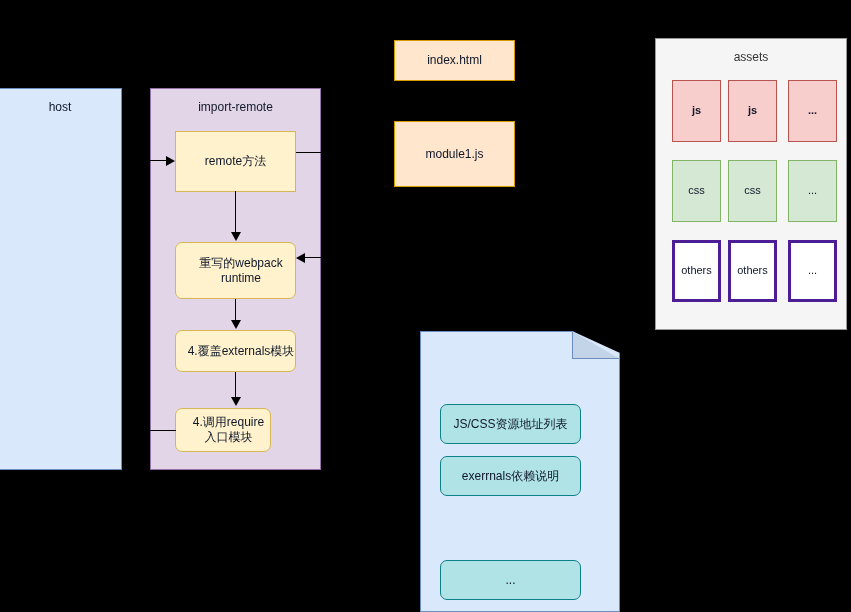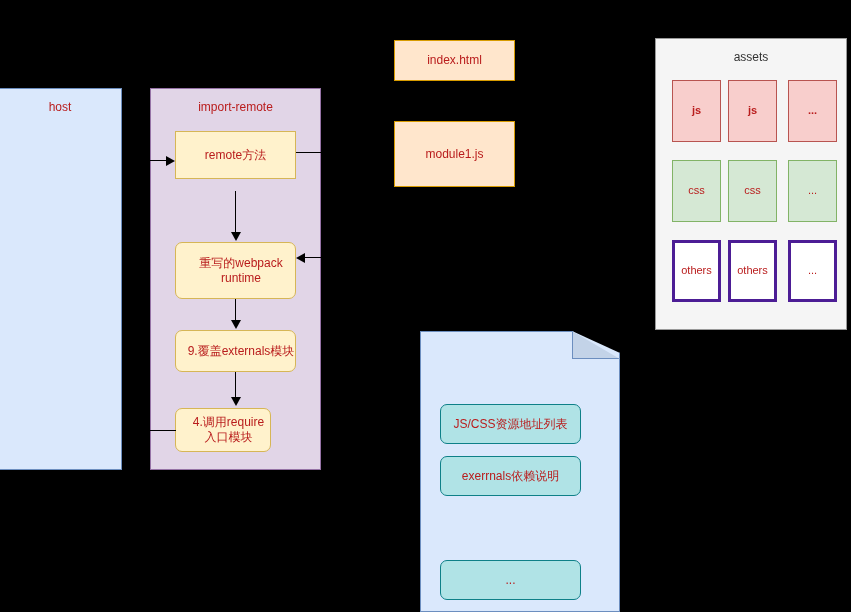--- a/index.html
+++ b/index.html
@@ -15,21 +15,21 @@
     overflow: hidden;
     font-family: "Liberation Sans", "DejaVu Sans", sans-serif;
   }
   .node {
     position: absolute;
     box-sizing: border-box;
     display: flex;
     align-items: center;
     justify-content: center;
     text-align: center;
-    color: #b91c1c;
+    color: #0f172a;
     font-size: 12px;
     line-height: 1.25;
   }
 
   
   .container-host {
     background: #dae8fc;
     border: 1px solid #6c8ebf;
     align-items: flex-start;
     padding-top: 11px;
@@ -131,30 +131,30 @@
 <div id="canvas">
 
   <div class="node container-host" style="left:-2px; top:88px; width:124px; height:382px;">
     <span>host</span>
   </div>
 
   <div class="node container-remote" style="left:150px; top:88px; width:171px; height:382px;">
     <span>import-remote</span>
   </div>
 
-  <div class="node box-yellow-soft" style="left:175px; top:131px; width:121px; height:48px;text-align:right;">
+  <div class="node box-yellow-soft" style="left:175px; top:131px; width:121px; height:61px;text-align:right;">
     <span>remote方法</span>
   </div>
 
   <div class="node box-yellow-soft rounded" style="left:175px; top:242px; width:121px; height:57px;">
     <span>重写的webpack runtime</span>
   </div>
 
   <div class="node box-yellow-soft rounded" style="left:175px; top:330px; width:121px; height:42px;">
-    <span>9.覆盖externals模块</span>
+    <span>4.覆盖externals模块</span>
   </div>
 
   <div class="node box-yellow-soft rounded" style="left:175px; top:408px; width:96px; height:44px;">
     <span>4.调用require入口模块</span>
   </div>
 
   <div class="edge edge-h" style="left:140px; top:160px; width:28px;"></div>
   <div class="arrow-right" style="left:166px; top:156px;"></div>
 
   <div class="edge edge-h" style="left:296px; top:152px; width:25px;"></div>

